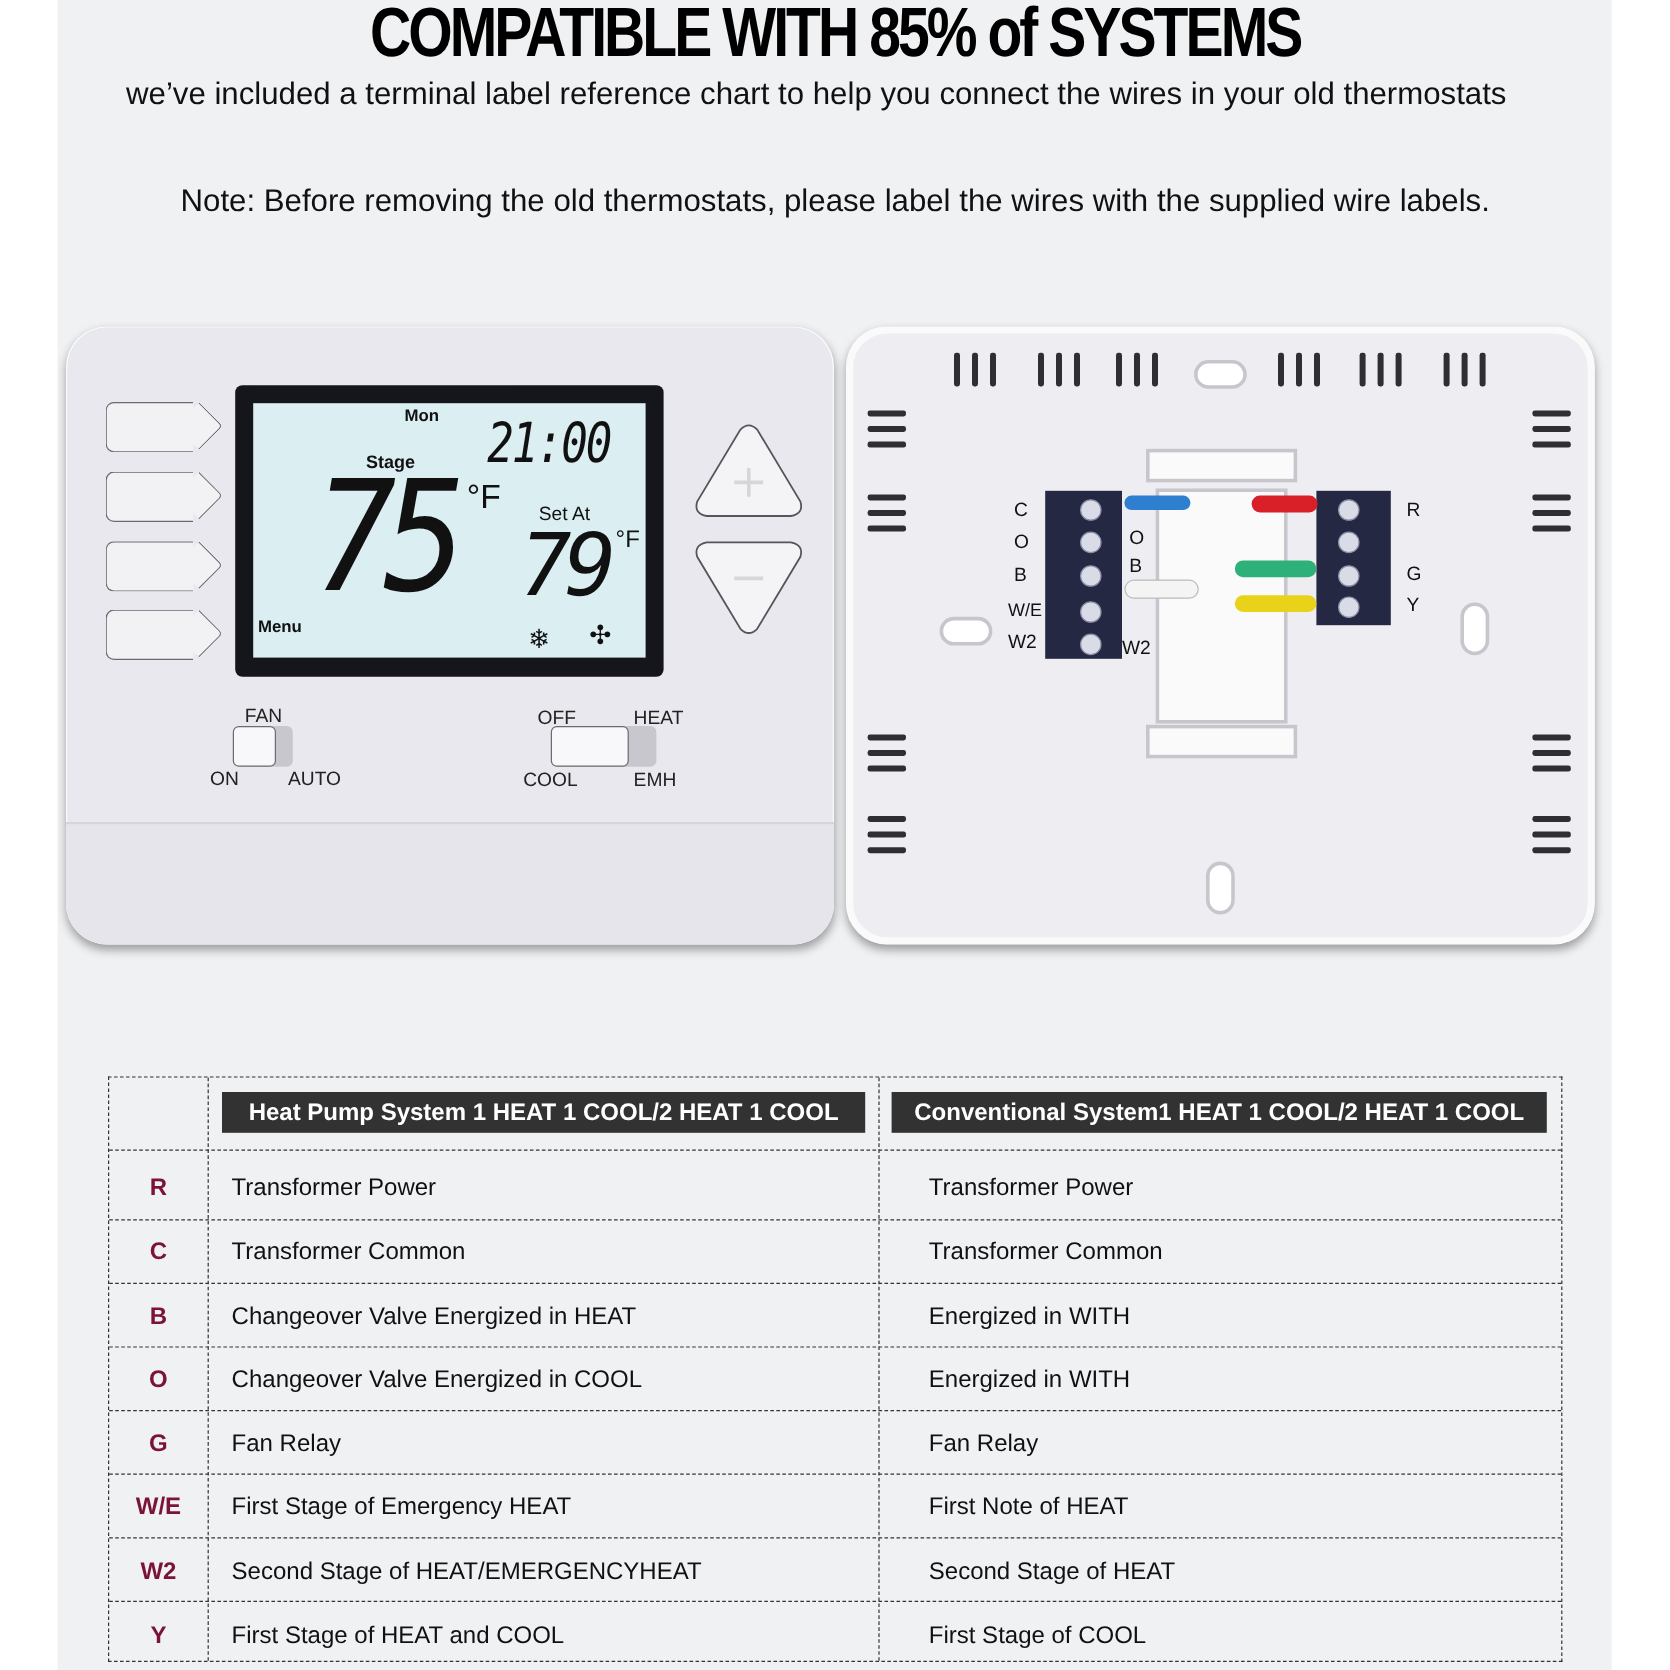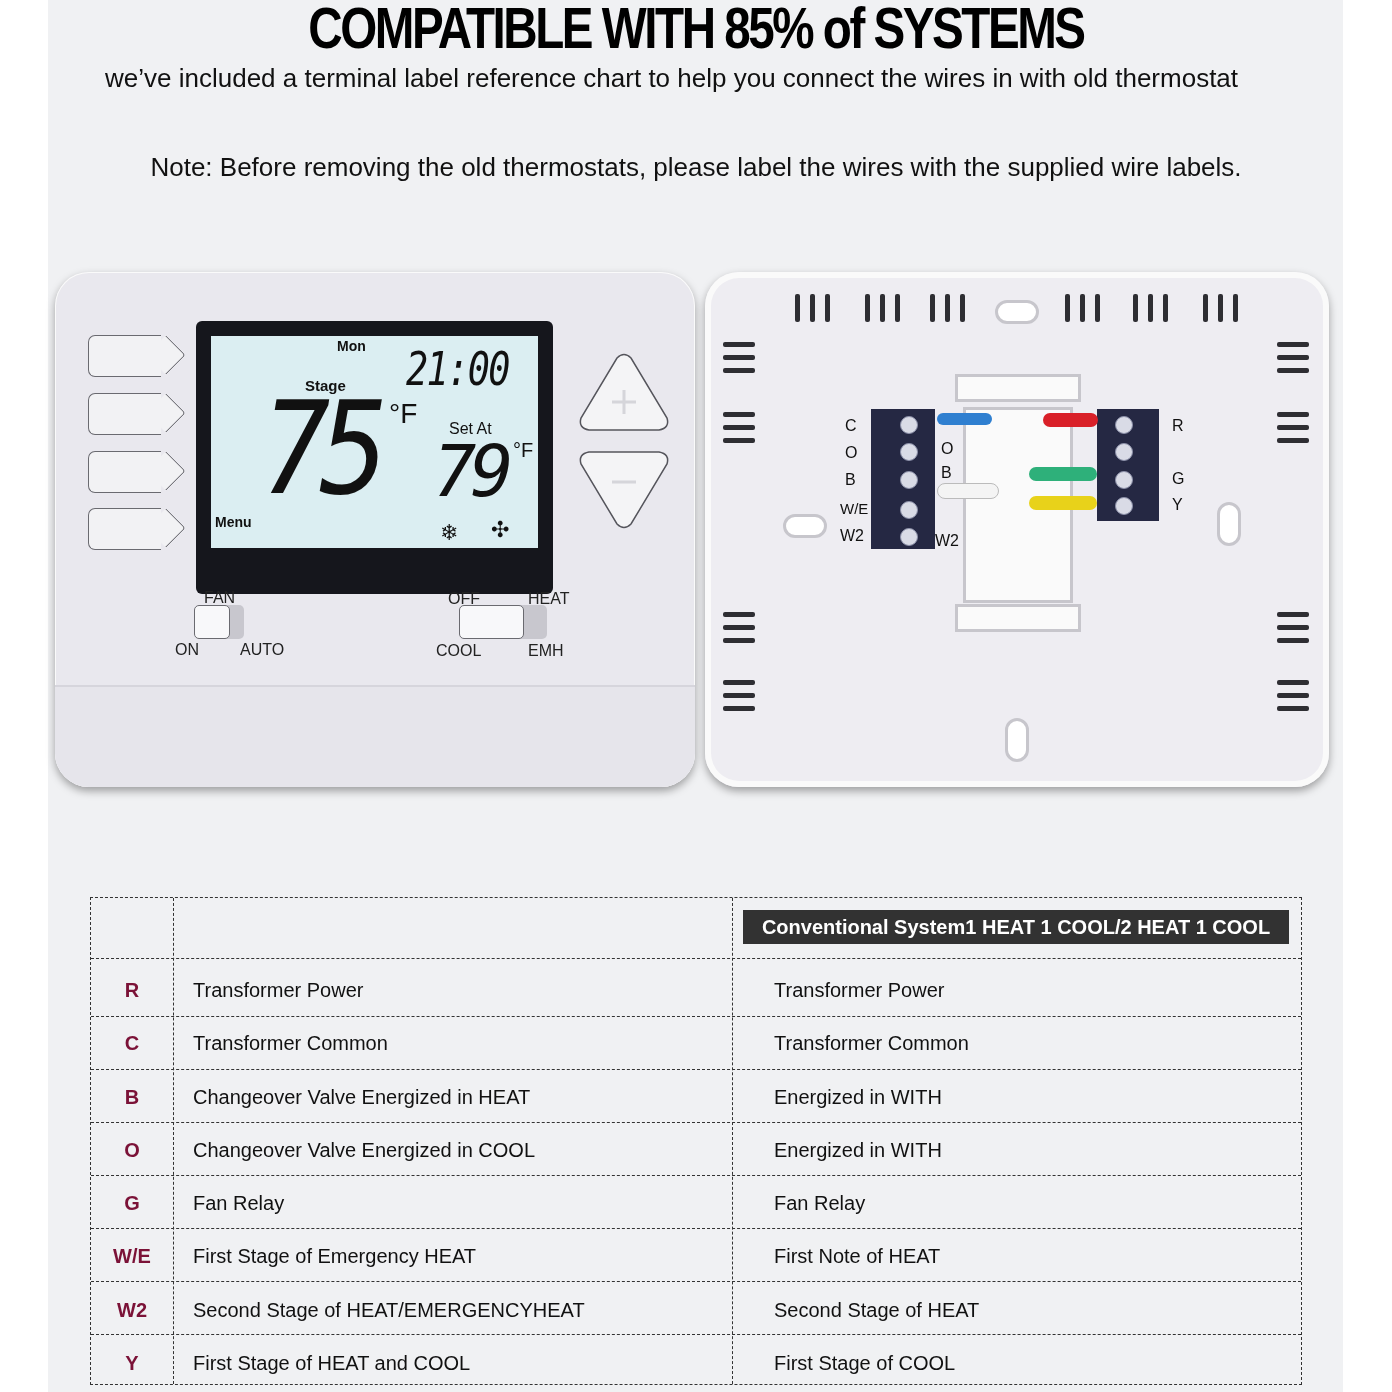--- a/index.html
+++ b/index.html
@@ -16,21 +16,21 @@
   
   .thermo { position:absolute; left:55px; top:272px; width:640px; height:515px; background:#e9e8ee;
             border-radius:34px; box-shadow:0 4px 8px rgba(0,0,0,0.35), inset 0 0 0 1px #fafafa; }
   .thermo .lower { position:absolute; left:0; right:0; bottom:0; height:100px;
                    border-radius:0 0 34px 34px; border-top:2px solid #d6d5dc; background:#e6e5eb; }
   .side-btn { position:absolute; left:33px; width:72px; height:40px; background:#f2f2f4;
               border:1.5px solid #6a6a70; border-right:none; border-radius:7px 0 0 7px; }
   .side-btn::after { content:""; position:absolute; right:-19px; top:5px; width:27px; height:27px;
               background:#f2f2f4; border-top:1.5px solid #6a6a70; border-right:1.5px solid #6a6a70;
               transform:rotate(45deg); border-radius:0 4px 0 0; }
-  .lcd-frame { position:absolute; left:141px; top:49px; width:357px; height:273px; background:#15161c;
+  .lcd-frame { position:absolute; left:141px; top:49px; width:357px; height:243px; background:#15161c;
                border-radius:6px; }
   .lcd { position:absolute; left:15px; top:15px; width:327px; height:212px; background:#dbeef2; color:#111; }
   .lcd .day { position:absolute; left:126px; top:2px; font-weight:bold; font-size:14px; }
   .lcd .clock { position:absolute; left:195px; top:6px; font-size:46px; font-family:"DejaVu Sans Mono", monospace;
                 font-style:italic; letter-spacing:-2px; transform:scaleX(0.8); transform-origin:left top; }
   .lcd .room { position:absolute; left:94px; top:41px; font-weight:bold; font-size:15px; }
   .lcd .temp { position:absolute; left:50px; top:38px; font-size:128px; font-family:"DejaVu Sans Mono", monospace;
                font-style:italic; letter-spacing:-12px; transform:scaleX(0.9); transform-origin:left top; line-height:150px; }
   .lcd .unit1 { position:absolute; left:178px; top:62px; font-size:28px; }
   .lcd .setat { position:absolute; left:238px; top:84px; font-weight:normal; font-size:16px; }
@@ -64,21 +64,21 @@
   .code { position:absolute; left:0; width:82px; text-align:center; color:#7b1237; font-weight:bold; font-size:20px; }
   .cell { position:absolute; font-size:20px; color:#111; }
 </style>
 </head>
 <body>
 
 <div class="panel"></div>
 
 <div class="headline">COMPATIBLE WITH 85% of SYSTEMS</div>
 <div class="intro">
-  <div>we’ve included a terminal label reference chart to help you connect the wires in with old thermostat</div>
+  <div>we’ve included a terminal label reference chart to help you connect the wires in your old thermostats</div>
 </div>
 <div class="note">Note: Before removing the old thermostats, please label the wires with the supplied wire labels.</div>
 
 <div class="thermo">
   <div class="lower"></div>
   <div class="side-btn" style="top:63px"></div>
   <div class="side-btn" style="top:121px"></div>
   <div class="side-btn" style="top:179px"></div>
   <div class="side-btn" style="top:236px"></div>
 
@@ -209,20 +209,21 @@
   <div class="wire" style="left:232px;top:211px;width:60px;height:14px;background:#f4f4f4;border:1px solid #bbb"></div>
   <div class="wire" style="left:338px;top:141px;width:55px;height:14px;background:#d92028"></div>
   <div class="wire" style="left:324px;top:195px;width:68px;height:14px;background:#2eb07a"></div>
   <div class="wire" style="left:324px;top:224px;width:68px;height:14px;background:#e8d21a"></div>
 </div>
 
 <div class="tbl">
   <div class="vline" style="left:82px"></div>
   <div class="vline" style="left:641px"></div>
 
+  <div class="th" style="left:94px;width:536px">Heat Pump System 1 HEAT 1 COOL/2 HEAT 1 COOL</div>
   <div class="th" style="left:652px;width:546px">Conventional System1 HEAT 1 COOL/2 HEAT 1 COOL</div>
 
   <div class="hline" style="top:60px"></div>
   <div class="hline" style="top:118px"></div>
   <div class="hline" style="top:171px"></div>
   <div class="hline" style="top:224px"></div>
   <div class="hline" style="top:277px"></div>
   <div class="hline" style="top:330px"></div>
   <div class="hline" style="top:383px"></div>
   <div class="hline" style="top:436px"></div>

